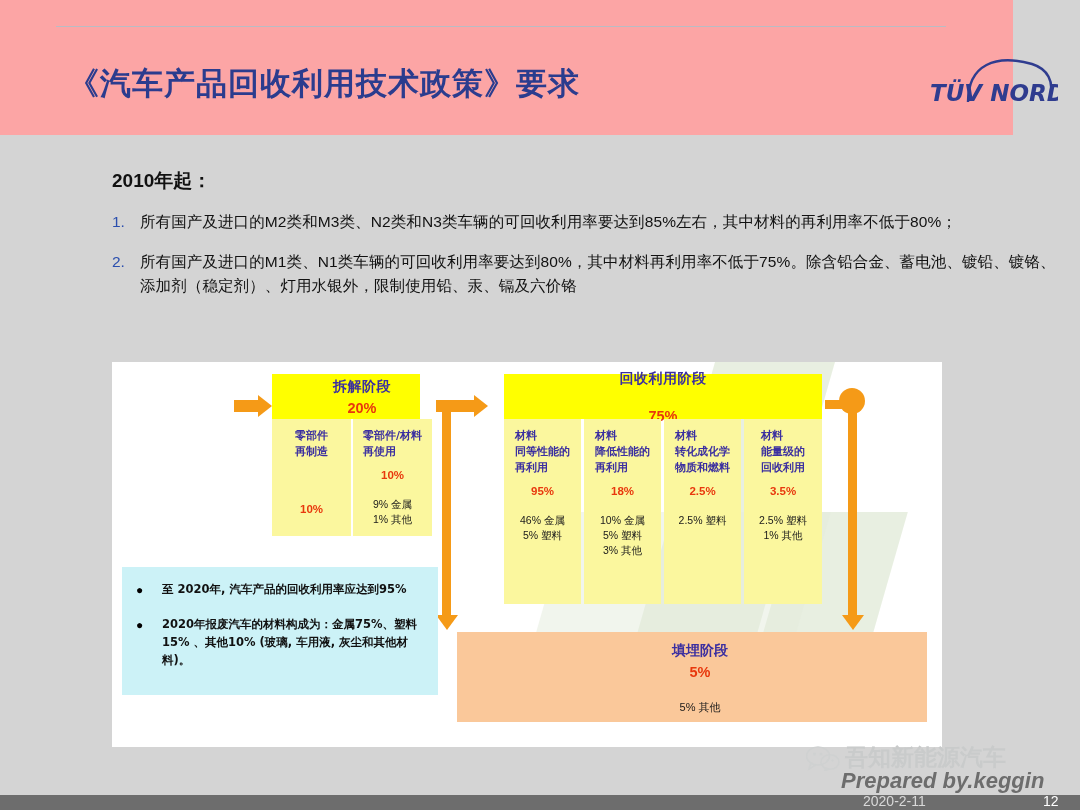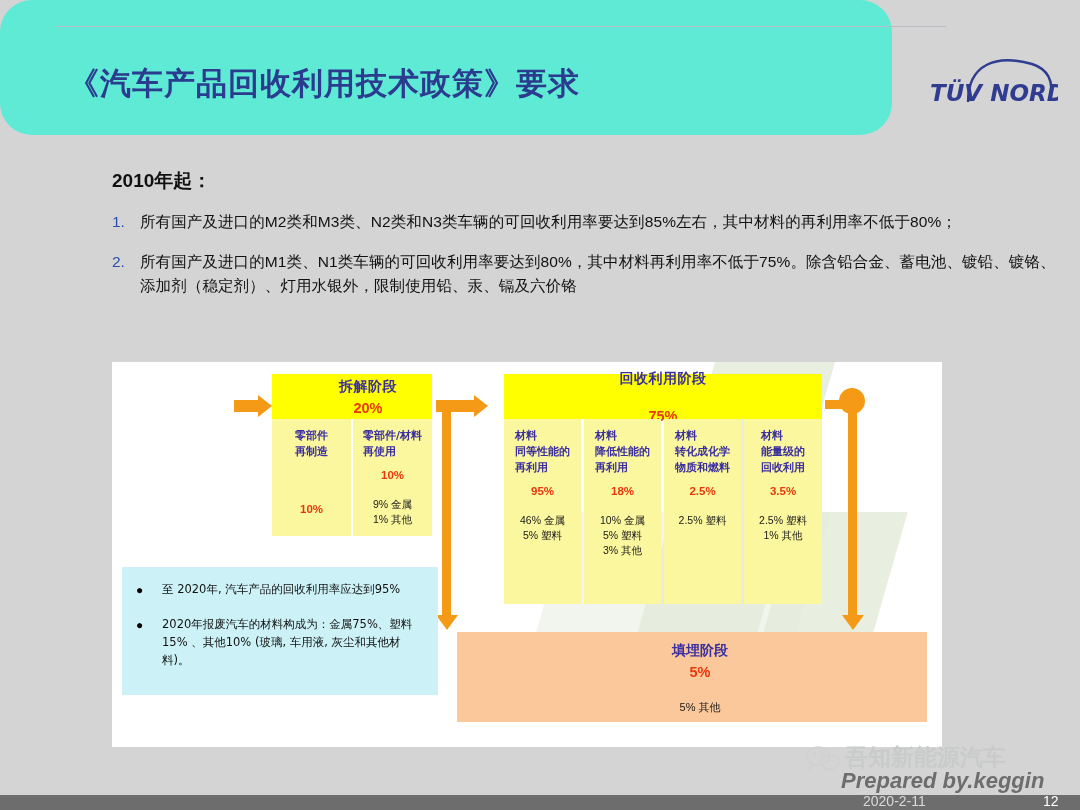--- a/index.html
+++ b/index.html
@@ -4,23 +4,22 @@
 <style>
   html,body{margin:0;padding:0;}
   body{
     width:1080px;height:810px;overflow:hidden;
     background:#d4d4d4;
     font-family:"Liberation Sans","DejaVu Sans",sans-serif;
     position:relative;
   }
   
   .header{
-    position:absolute;left:0;top:0;width:892px;height:135px;
-    background:#5eead4;
-    border-radius:32px;
+    position:absolute;left:0;top:0;width:1013px;height:135px;
+    background:#fca5a5;
   }
   .header-rule{
     position:absolute;left:56px;top:26px;width:890px;height:1px;
     background:#b9bcc4;
   }
   .slide-title{
     position:absolute;left:68px;top:63px;
     font-size:31px;font-weight:bold;color:#2b3c8e;
     font-family:"DejaVu Serif","Liberation Serif",serif;
     letter-spacing:1px;white-space:nowrap;
@@ -83,21 +82,21 @@
     left:8px;top:12px;width:110px;height:162px;background:#ffff00;
     display:flex;flex-direction:column;align-items:center;padding-top:10px;
   }
   #box1 .t1{font-size:14px;font-weight:bold;color:#3b2fa0;
      font-family:"DejaVu Sans","Liberation Sans",sans-serif;}
   #box1 .t2{font-size:15px;font-weight:bold;color:#2b3c8e;margin-top:5px;}
   #box1 .t3{font-size:15px;font-weight:bold;color:#e8380d;margin-top:5px;}
   #box1 .det{font-size:11px;color:#1a1a1a;line-height:1.5;margin-top:22px;text-align:center;}
 
   
-  #g2-hdr{left:160px;top:12px;width:160px;height:45px;padding-left:32px;}
+  #g2-hdr{left:160px;top:12px;width:148px;height:45px;padding-left:32px;}
   #g2-c1{left:160px;top:57px;width:79px;height:117px;gap:34px;}
   #g2-c2{left:241px;top:57px;width:79px;height:117px;align-items:center;}
 
   
   #g3-hdr{left:392px;top:12px;width:318px;height:45px;gap:16px;}
   #g3-c1{left:392px;top:57px;width:77px;height:185px;}
   #g3-c2{left:472px;top:57px;width:77px;height:185px;}
   #g3-c3{left:552px;top:57px;width:77px;height:185px;}
   #g3-c4{left:632px;top:57px;width:78px;height:185px;}
 
@@ -114,21 +113,21 @@
   
   #notes{
     left:10px;top:205px;width:316px;height:128px;background:#ccf2f7;
     padding:14px 12px 0 10px;box-sizing:border-box;
   }
   .note-row{display:flex;margin-bottom:17px;}
   .note-dot{
     flex:0 0 26px;font-size:12px;color:#000;line-height:1.5;padding-left:4px;
   }
   .note-txt{
-    font-size:11.5px;font-weight:normal;color:#111;line-height:1.55;
+    font-size:11.5px;font-weight:bold;color:#111;line-height:1.55;
     font-family:"DejaVu Sans","Liberation Sans",sans-serif;
   }
 
   
   .ar{position:absolute;}
   .ar-body{position:absolute;background:#f59a17;}
   .ar-head-r{
     position:absolute;width:0;height:0;
     border-top:11px solid transparent;border-bottom:11px solid transparent;
     border-left:14px solid #f59a17;

